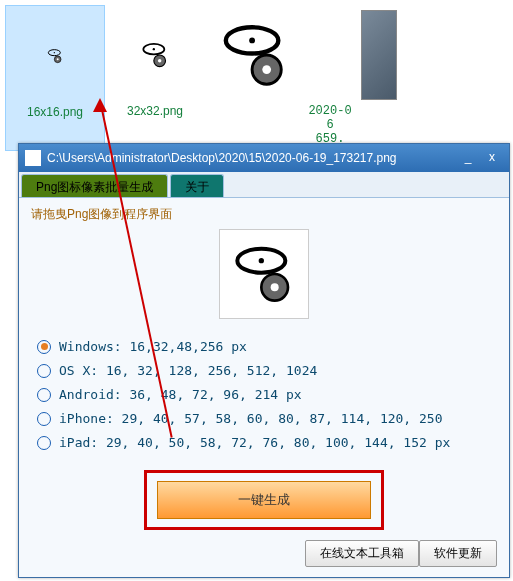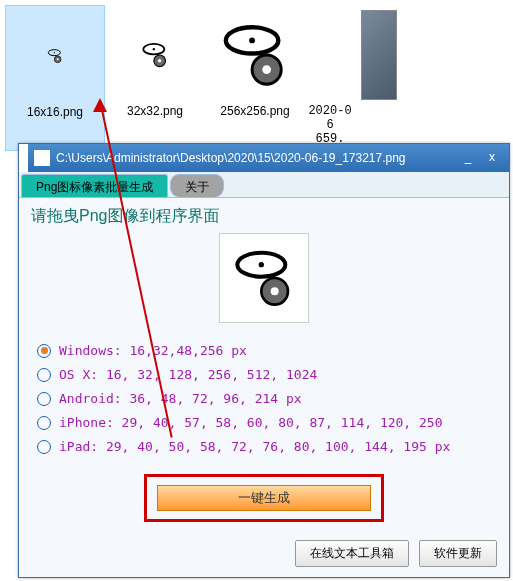--- a/index.html
+++ b/index.html
@@ -2,55 +2,55 @@
 <html><head>
 <meta charset="utf-8">
 <style>
 * { box-sizing: border-box; margin: 0; padding: 0; }
 body { font-family: "Microsoft YaHei", "SimSun", Arial, sans-serif; font-size: 12px; background: #fff; width: 513px; height: 581px; position: relative; overflow: hidden; }
 
 .explorer { display: flex; gap: 0; padding: 5px; background: #fff; }
 .file-item { width: 100px; text-align: center; padding: 5px 2px; cursor: pointer; }
 .file-item.selected { background: #cce8ff; border: 1px solid #99d1ff; }
 .file-thumb { width: 90px; height: 90px; display: flex; align-items: center; justify-content: center; margin: 0 auto; }
-.file-name { margin-top: 4px; font-size: 12px; color: #000000; word-break: break-all; }
+.file-name { margin-top: 4px; font-size: 12px; color: #15803d; word-break: break-all; }
 
 .icon-disc-gear-tiny { width: 16px; height: 16px; }
 .icon-disc-gear-sm { width: 28px; height: 28px; }
 .icon-disc-gear-md { width: 44px; height: 44px; }
 .icon-disc-gear-lg { width: 70px; height: 70px; }
 
 .arrow-line { position: absolute; top: 105px; left: 100px; width: 2px; height: 340px; background: #cc0000; transform: rotate(-12deg); transform-origin: top center; z-index: 100; pointer-events: none; }
 .arrow-head { position: absolute; top: 98px; left: 93px; width: 0; height: 0; border-left: 7px solid transparent; border-right: 7px solid transparent; border-bottom: 14px solid #cc0000; z-index: 101; pointer-events: none; }
 
 .app-window { position: absolute; top: 143px; left: 18px; width: 492px; height: 435px; border: 1px solid #3b6ea5; background: #fff; box-shadow: 0 0 3px rgba(0,0,0,0.3); }
-.titlebar { height: 28px; background: linear-gradient(#4a8cce, #2d6db3); color: #fff; display: flex; align-items: center; padding: 0 6px; font-size: 12px; margin-left: 9px; }
+.titlebar { height: 28px; background: linear-gradient(#4a8cce, #2d6db3); color: #fff; display: flex; align-items: center; padding: 0 6px; font-size: 12px; }
 .titlebar-icon { width: 16px; height: 16px; background: #fff; margin-right: 6px; display: inline-block; }
 .titlebar-text { flex: 1; white-space: nowrap; overflow: hidden; }
 .titlebar-controls { display: flex; gap: 2px; }
 .tb-btn { width: 22px; height: 18px; color: #fff; text-align: center; line-height: 16px; cursor: pointer; font-family: Arial; }
 
 .tabs { height: 26px; background: #e8f0f8; display: flex; border-bottom: 1px solid #a0c0e0; }
-.tab { padding: 4px 14px; border: 1px solid #a0c0e0; border-bottom: none; background: #14b8a6; margin: 2px 0 0 2px; cursor: pointer; font-size: 12px; border-radius: 3px 3px 0 0; }
-.tab.inactive { background: #a3a3a3; border-radius: 9px; }
+.tab { padding: 4px 14px; border: 1px solid #a0c0e0; border-bottom: none; background: #4d7c0f; margin: 2px 0 0 2px; cursor: pointer; font-size: 12px; border-radius: 3px 3px 0 0; }
+.tab.inactive { background: #0f766e; }
 
 .content { padding: 8px 12px; background: #f5f9fd; height: calc(100% - 54px); position: relative; }
-.hint { color: #0f766e; font-size: 16px; margin-bottom: 6px; }
+.hint { color: #a16207; font-size: 12px; margin-bottom: 6px; }
 
 .preview-box { width: 90px; height: 90px; border: 1px solid #ccc; background: #fff; margin: 4px auto 20px auto; display: flex; align-items: center; justify-content: center; }
 
 .options { margin: 10px 6px 20px 6px; }
-.opt-row { display: flex; align-items: center; margin: 9px 0; font-size: 13px; color: #a21caf; font-family: "SimSun", monospace; }
+.opt-row { display: flex; align-items: center; margin: 9px 0; font-size: 13px; color: #0c4a6e; font-family: "SimSun", monospace; }
 .radio { width: 14px; height: 14px; border: 1px solid #1a5fb4; border-radius: 50%; margin-right: 8px; display: inline-flex; align-items: center; justify-content: center; cursor: pointer; flex-shrink: 0; }
 .radio.checked::after { content: ""; width: 7px; height: 7px; background: #e67e22; border-radius: 50%; }
 
 .gen-btn-wrap { border: 3px solid #cc0000; padding: 8px 10px; width: 240px; margin: 0 auto; }
-.gen-btn { width: 100%; height: 26px; background: linear-gradient(#ffd9a0, #ff9933); border: 1px solid #cc7a00; cursor: pointer; font-size: 13px; color: #333; }
+.gen-btn { width: 100%; height: 38px; background: linear-gradient(#ffd9a0, #ff9933); border: 1px solid #cc7a00; cursor: pointer; font-size: 13px; color: #333; }
 
-.bottom-btns { position: absolute; bottom: 10px; right: 12px; display: flex; gap: 10px; }
+.bottom-btns { position: absolute; bottom: 10px; right: 12px; display: flex; gap: 0; }
 .bottom-btn { padding: 4px 14px; background: linear-gradient(#fefefe,#e4e4e4); border: 1px solid #999; cursor: pointer; font-size: 12px; border-radius: 2px; }
 
 .thumb-photo { width: 36px; height: 90px; background: linear-gradient(135deg,#7a8a9a,#4a5a6a); border: 1px solid #888; }
 </style>
 </head>
 <body>
 
 <div class="explorer">
   <div class="file-item selected">
     <div class="file-thumb">
@@ -76,21 +76,20 @@
   </div>
   <div class="file-item">
     <div class="file-thumb">
       <svg class="icon-disc-gear-lg" viewBox="0 0 48 48">
           <ellipse cx="22" cy="14" rx="18" ry="9" fill="none" stroke="#000" stroke-width="3"></ellipse>
           <circle cx="22" cy="14" r="2" fill="#000"></circle>
           <circle cx="32" cy="34" r="10" fill="#666" stroke="#000" stroke-width="2"></circle>
           <circle cx="32" cy="34" r="3" fill="#fff"></circle>
         </svg>
     </div>
-    <div class="file-name">256x256.png</div>
   </div>
   <div class="file-item" style="width:50px;">
     <div class="file-thumb" style="justify-content:flex-end;">
       <div class="thumb-photo"></div>
     </div>
     <div class="file-name" style="white-space:pre-line;font-family:Liberation Mono, monospace;">2020-06
 659.</div>
   </div>
 </div>
 
@@ -134,21 +133,21 @@
       <div class="opt-row">
         <span class="radio"></span>
         <span>Android: 36, 48, 72, 96, 214 px</span>
       </div>
       <div class="opt-row">
         <span class="radio"></span>
         <span>iPhone: 29, 40, 57, 58, 60, 80, 87, 114, 120, 250</span>
       </div>
       <div class="opt-row">
         <span class="radio"></span>
-        <span>iPad: 29, 40, 50, 58, 72, 76, 80, 100, 144, 195 px</span>
+        <span>iPad: 29, 40, 50, 58, 72, 76, 80, 100, 144, 152 px</span>
       </div>
     </div>
 
     <div class="gen-btn-wrap">
       <button class="gen-btn">一键生成</button>
     </div>
 
     <div class="bottom-btns">
       <button class="bottom-btn">在线文本工具箱</button>
       <button class="bottom-btn">软件更新</button>

